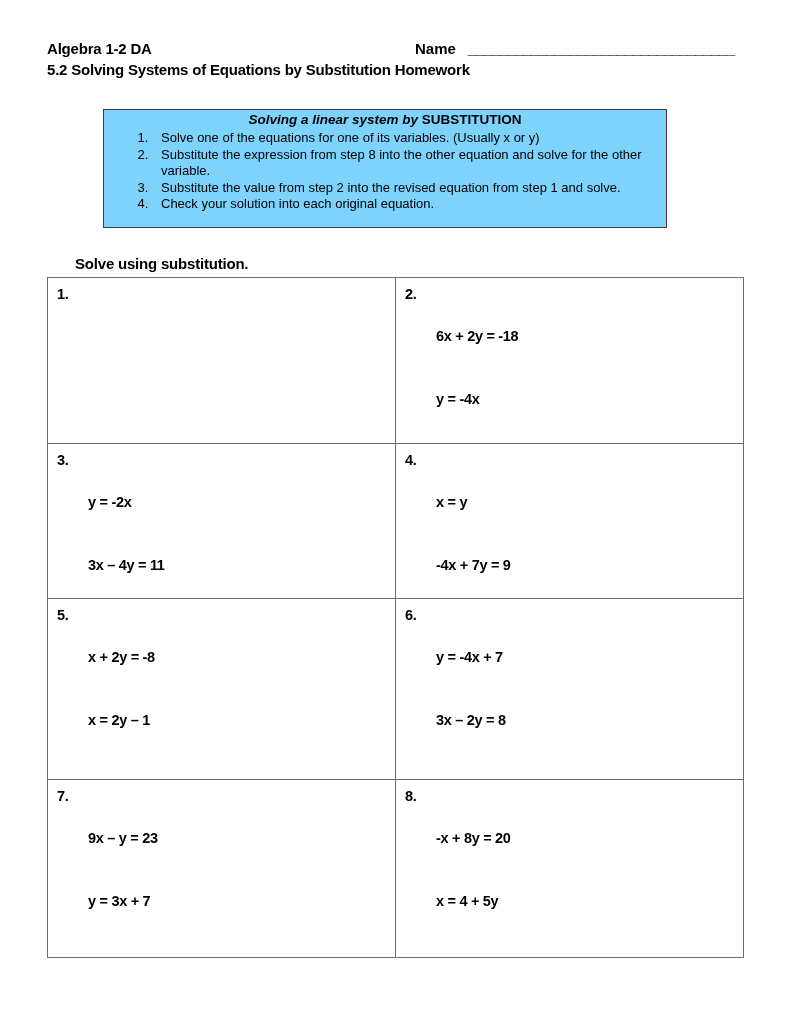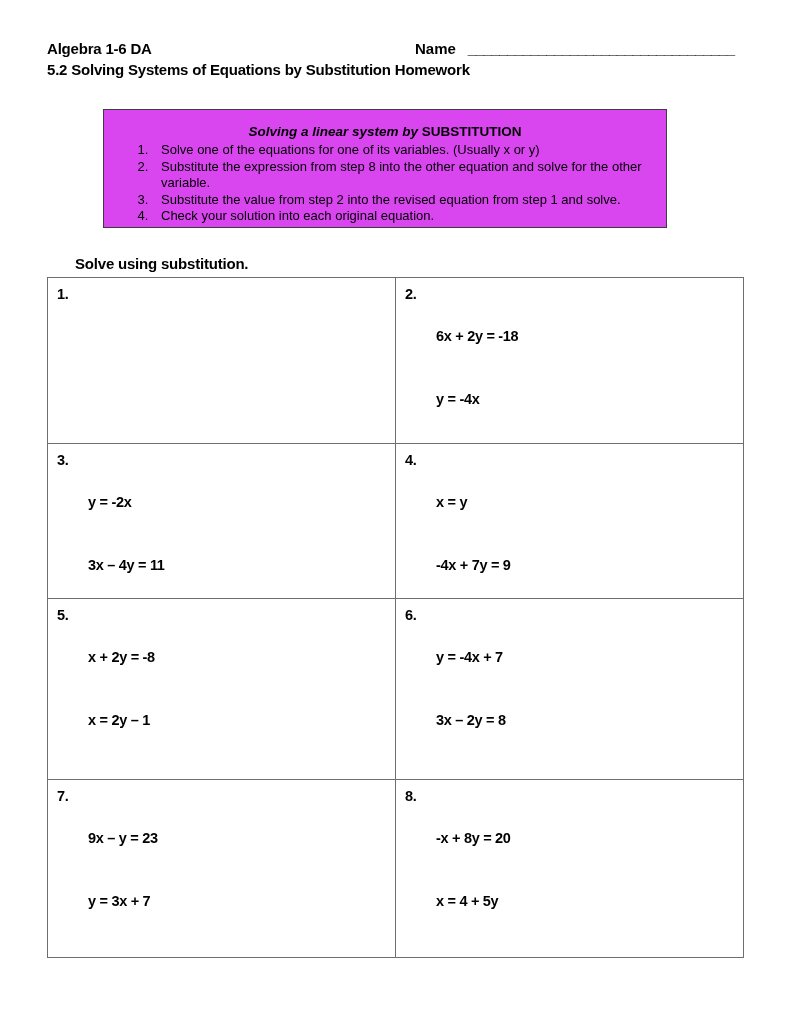--- a/index.html
+++ b/index.html
@@ -17,22 +17,22 @@
   .course { font-size:15px; font-weight:bold; letter-spacing:-0.2px; }
   .name-block { position:absolute; left:368px; top:0; font-size:15px; font-weight:bold; white-space:nowrap; }
   .name-underline { font-weight:bold; letter-spacing:-0.5px;margin-left:12px; }
   .hdr-line2 { position:absolute; left:47px; top:61px; font-size:15px; font-weight:bold; letter-spacing:-0.2px; }
 
   
   .instr-box {
     position:absolute; left:103px; top:109px;
     width:564px; height:119px;
     border:1.5px solid #3d3d3d;
-    background:#d946ef;
-    padding-top:14px;
+    background:#7dd3fc;
+    padding-top:2px;
   }
   .instr-title { text-align:center; font-size:13.5px; margin-bottom:3px; }
   .instr-title .it { font-weight:bold; font-style:italic; }
   .instr-title .bd { font-weight:bold; }
   .instr-steps { margin-left:48px; margin-right:10px; font-size:13px; line-height:16.5px; }
   .instr-steps li { padding-left:9px; }
 
   
   .section-heading { position:absolute; left:47px; top:255px; font-size:15px; font-weight:bold; letter-spacing:-0.2px;margin-left:28px; }
 
@@ -61,21 +61,21 @@
     line-height:21px;
   }
   .eqs { font-size:14.5px; font-weight:bold; letter-spacing:-0.3px; line-height:21px; white-space:pre; }
 </style>
 </head>
 <body>
 
 <div class="page">
 
   <div class="hdr-line1">
-    <span class="course">Algebra 1-6 DA</span>
+    <span class="course">Algebra 1-2 DA</span>
     <span class="name-block"><span>Name</span><span class="name-underline">__________________________________</span></span>
   </div>
   <div class="hdr-line2">5.2 Solving Systems of Equations by Substitution Homework</div>
 
   <div class="instr-box">
     <div class="instr-title">
       <span class="it">Solving a linear system by</span>
       <span class="bd">SUBSTITUTION</span>
     </div>
     <ol class="instr-steps">

